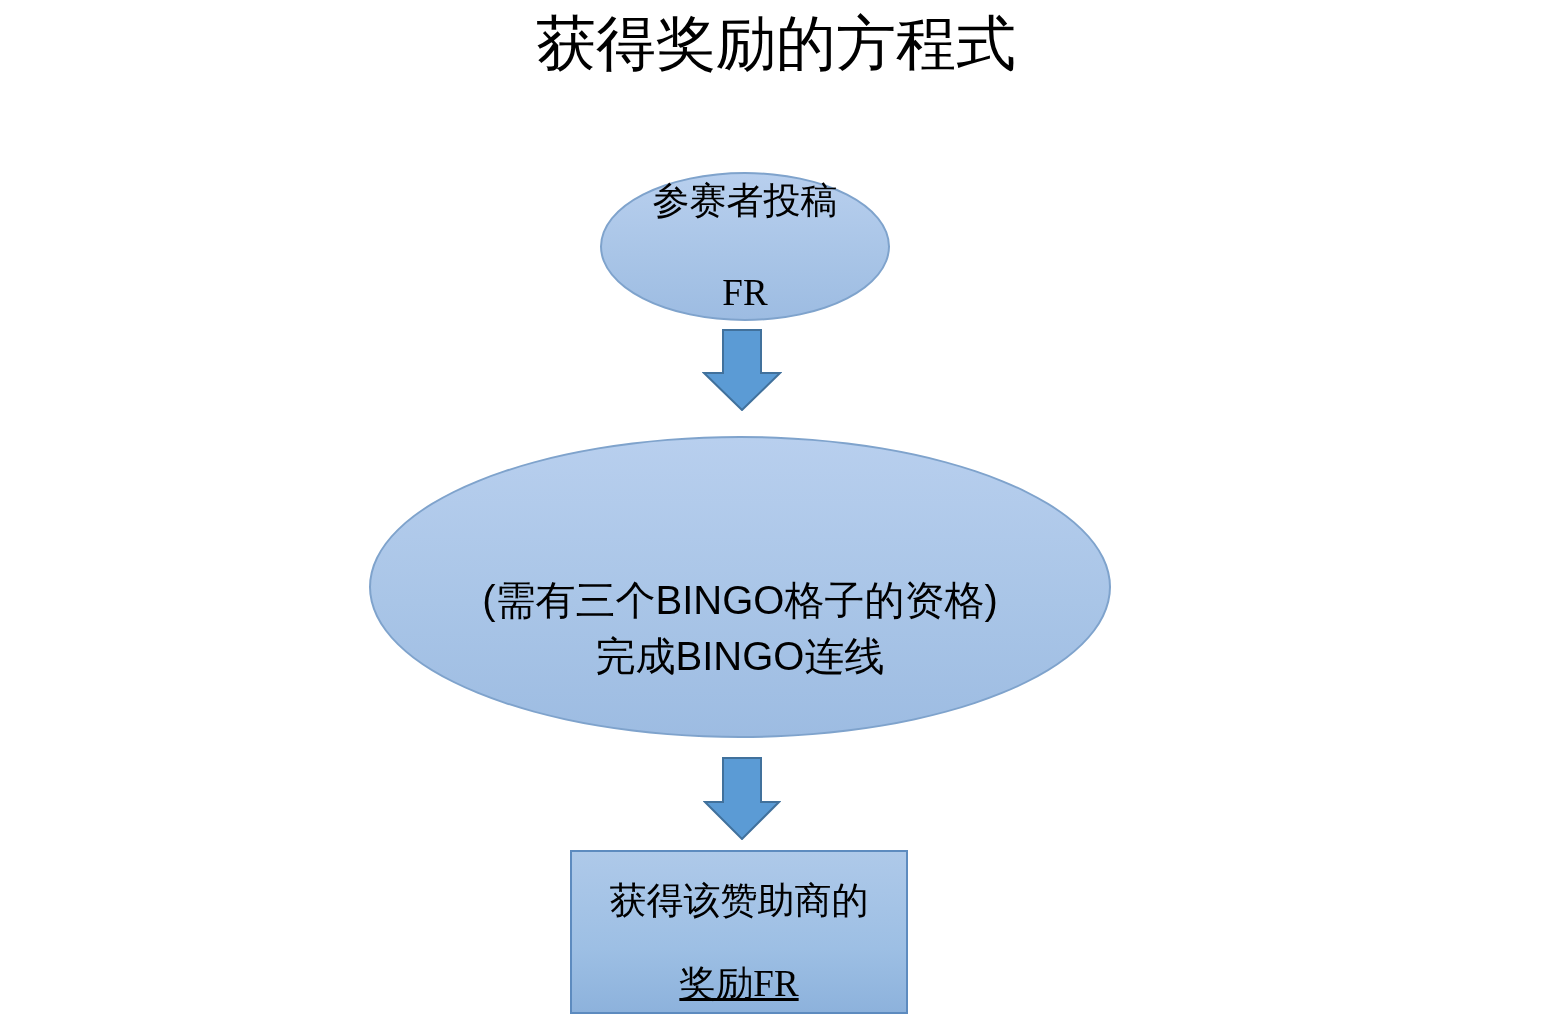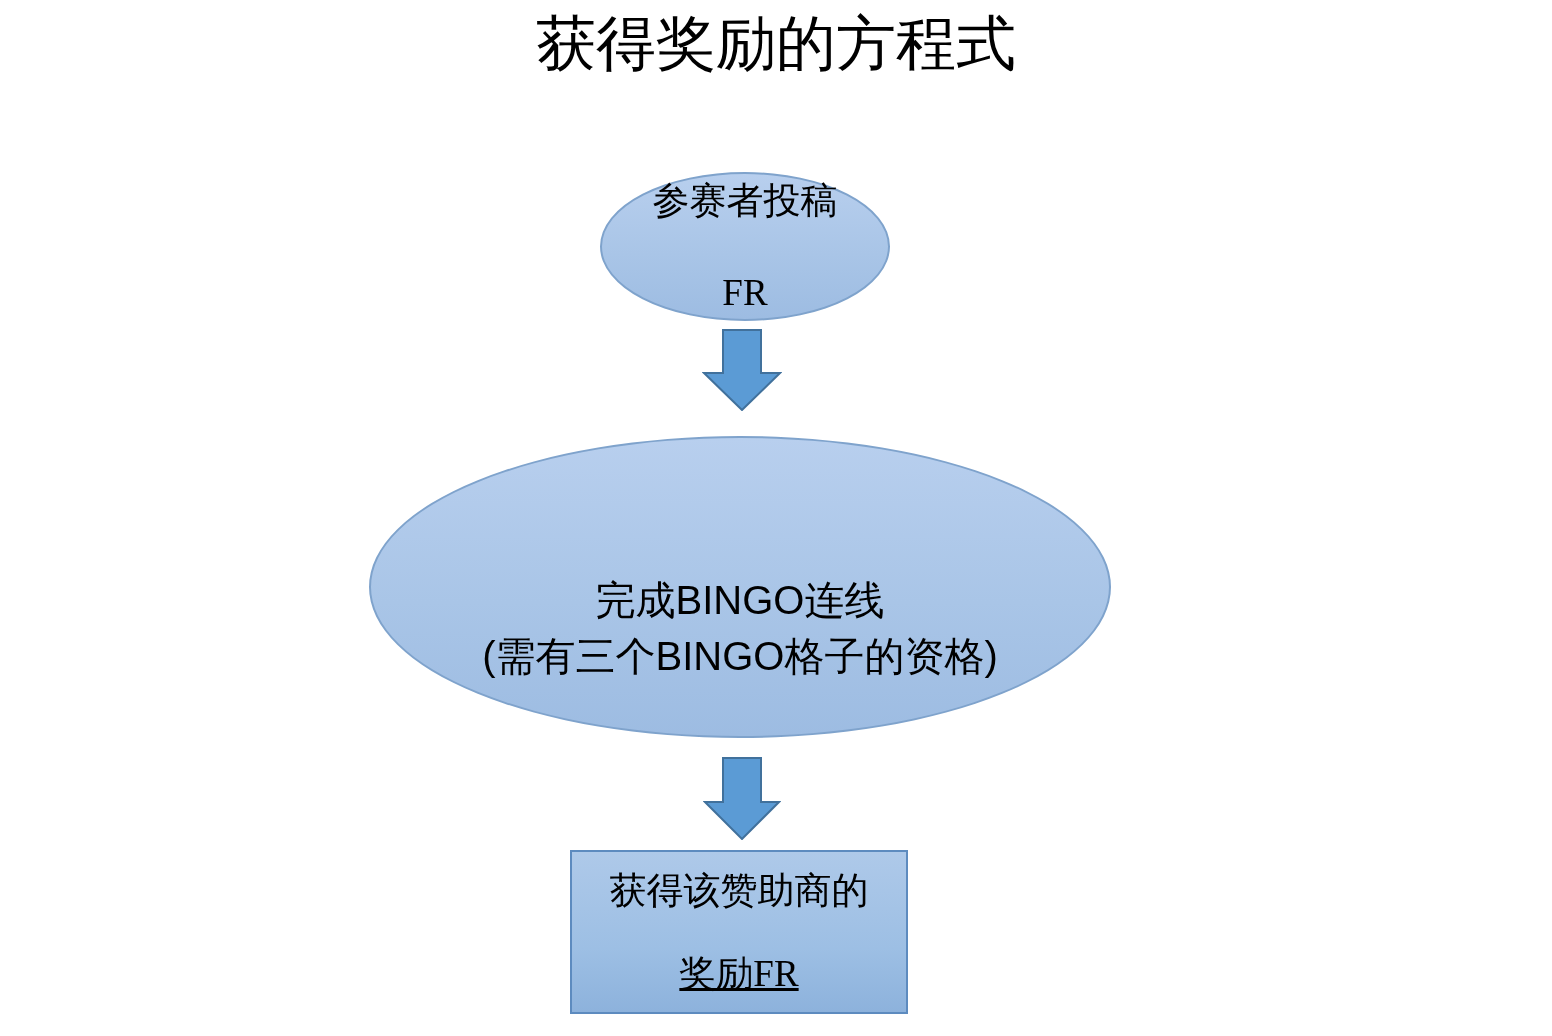--- a/index.html
+++ b/index.html
@@ -66,21 +66,21 @@
     padding-bottom: 52px;
   }
   .node-rect {
     left: 570px;
     top: 850px;
     width: 338px;
     height: 164px;
     background: linear-gradient(180deg, #aec9e9 0%, #9dbfe4 60%, #8db2dc 100%);
     border: 2px solid #5d8bbf;
     justify-content: flex-start;
-    padding-top: 15px;
+    padding-top: 25px;
     font-size: 37px;
     line-height: 47px;
   }
   .node-rect .gap-line {
     margin-top: 36px;
     text-decoration: underline;
   }
   .serif-latin {
     font-family: "Liberation Serif", serif;
     margin-top: 40px;
@@ -103,22 +103,22 @@
   <div class="node ellipse node-small">
     <div class="text-line">参赛者投稿</div>
     <div class="text-line serif-latin">FR</div>
   </div>
 
   <svg class="arrow" style="left:702px; top:329px;" width="80" height="82" viewBox="0 0 80 82" aria-hidden="true">
     <polygon points="21,1 59,1 59,44 78,44 40,81 2,44 21,44" fill="#5b9bd5" stroke="#41719c" stroke-width="2" stroke-linejoin="miter"></polygon>
   </svg>
 
   <div class="node ellipse node-large">
+    <div class="text-line">(需有三个BINGO格子的资格)</div>
     <div class="text-line">完成BINGO连线</div>
-    <div class="text-line">(需有三个BINGO格子的资格)</div>
   </div>
 
   <svg class="arrow" style="left:703px; top:757px;" width="78" height="83" viewBox="0 0 78 83" aria-hidden="true">
     <polygon points="20,1 58,1 58,45 76,45 39,82 2,45 20,45" fill="#5b9bd5" stroke="#41719c" stroke-width="2" stroke-linejoin="miter"></polygon>
   </svg>
 
   <div class="node node-rect">
     <div class="text-line">获得该赞助商的</div>
     <div class="text-line gap-line serif-latin">奖励FR</div>
   </div>

